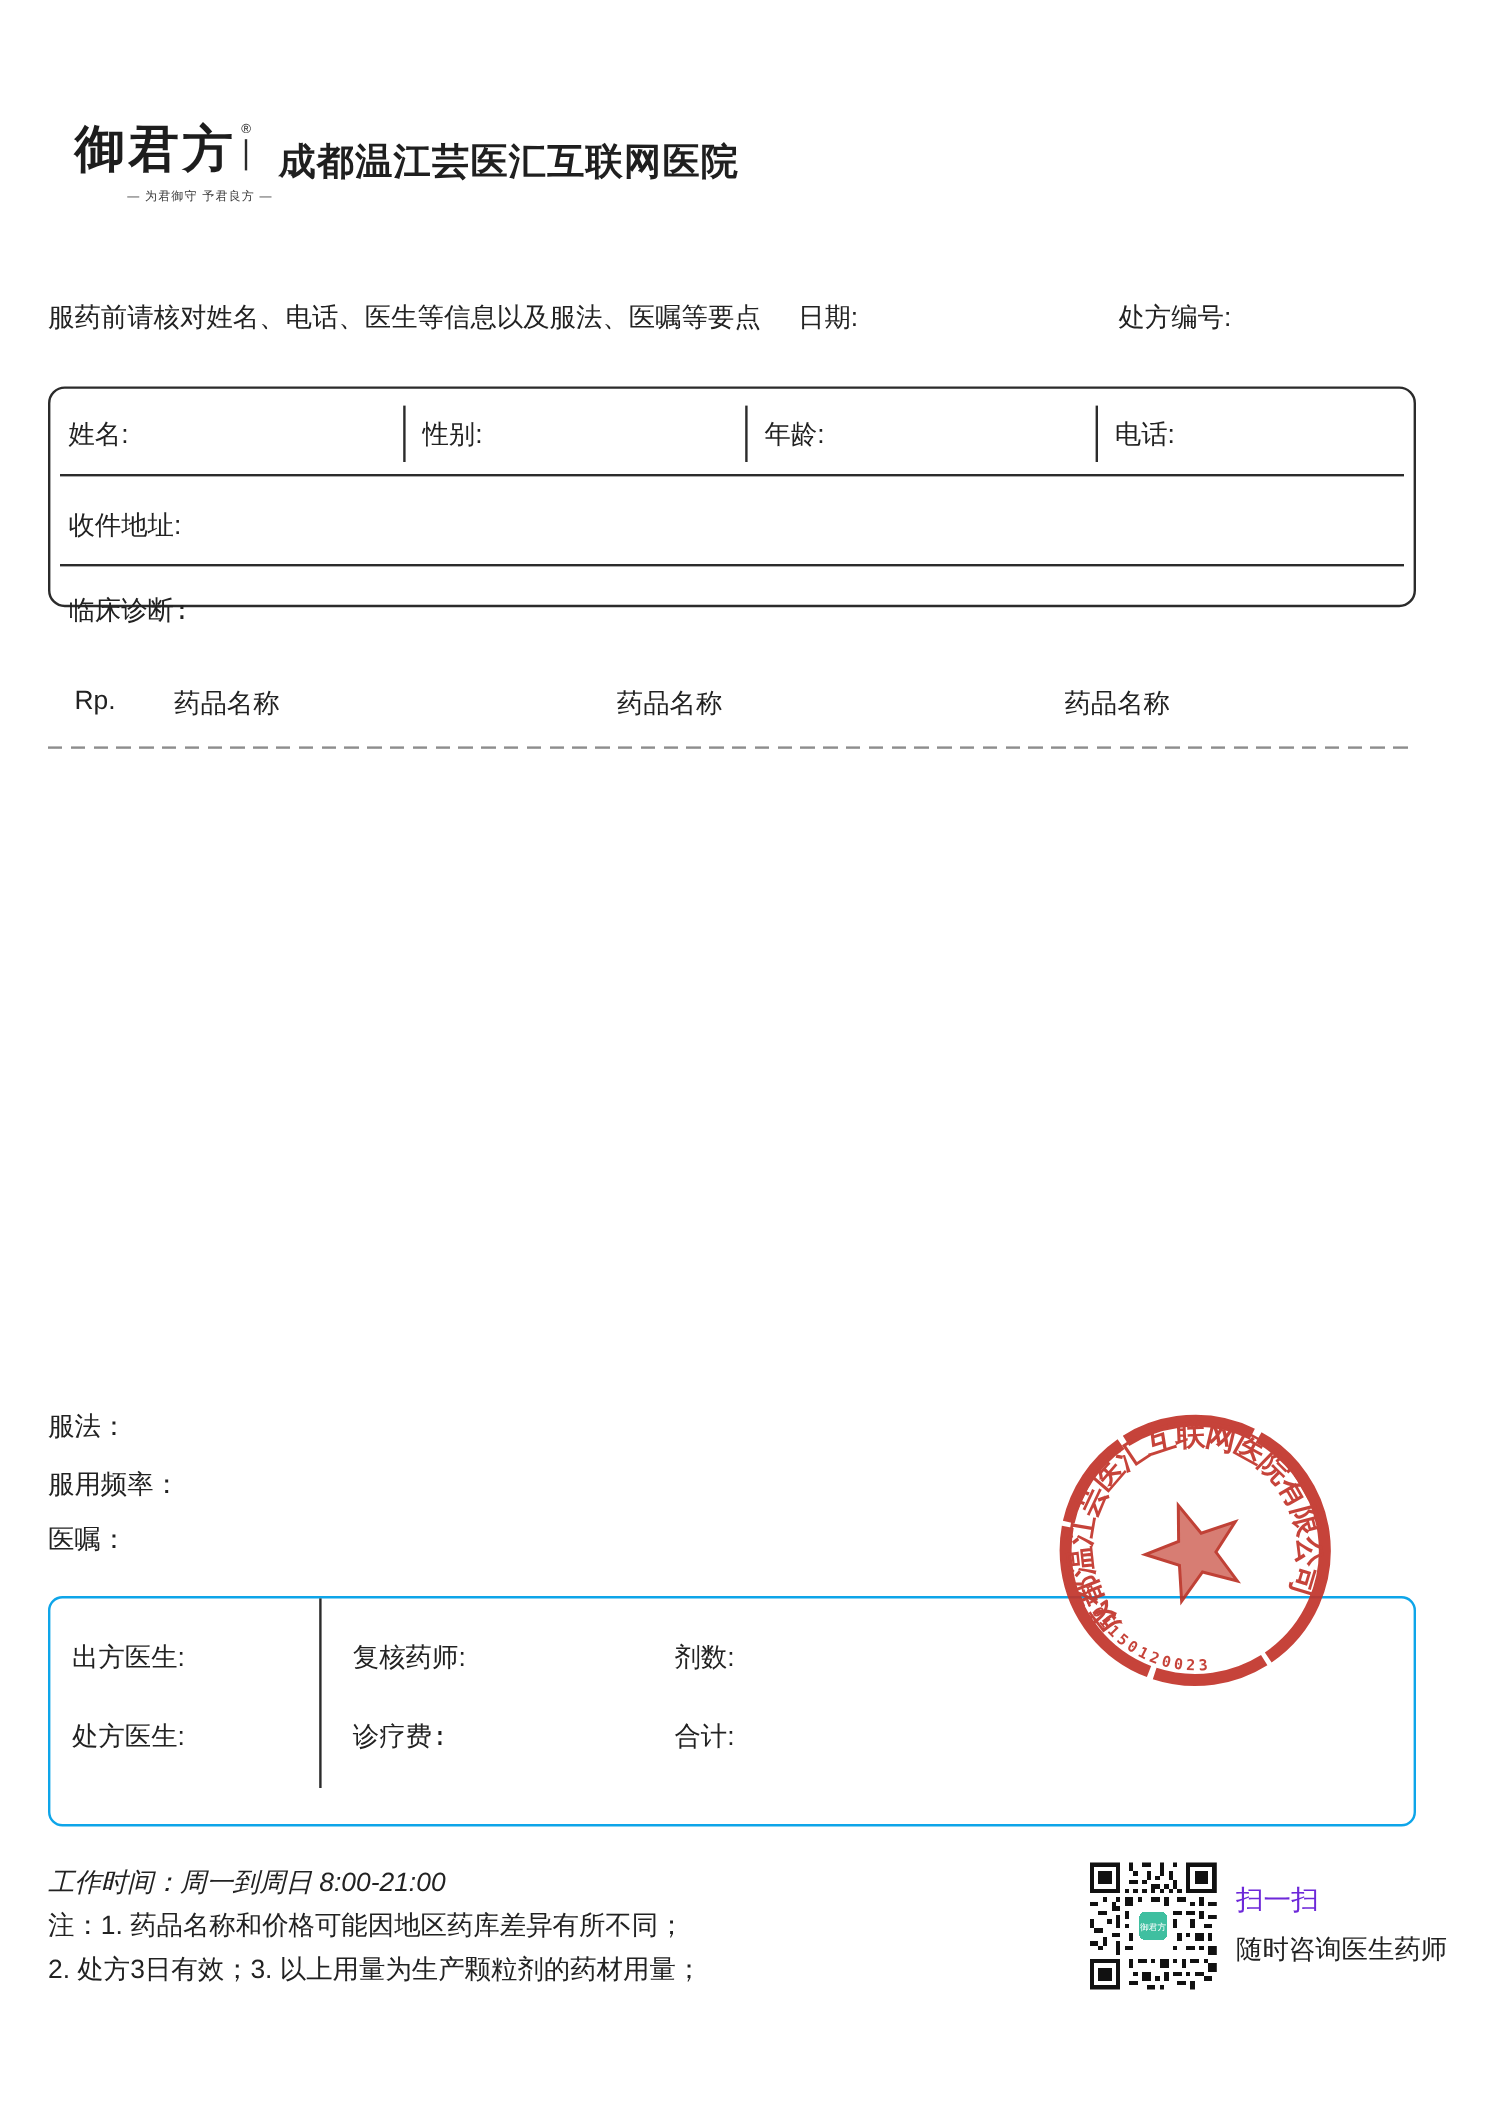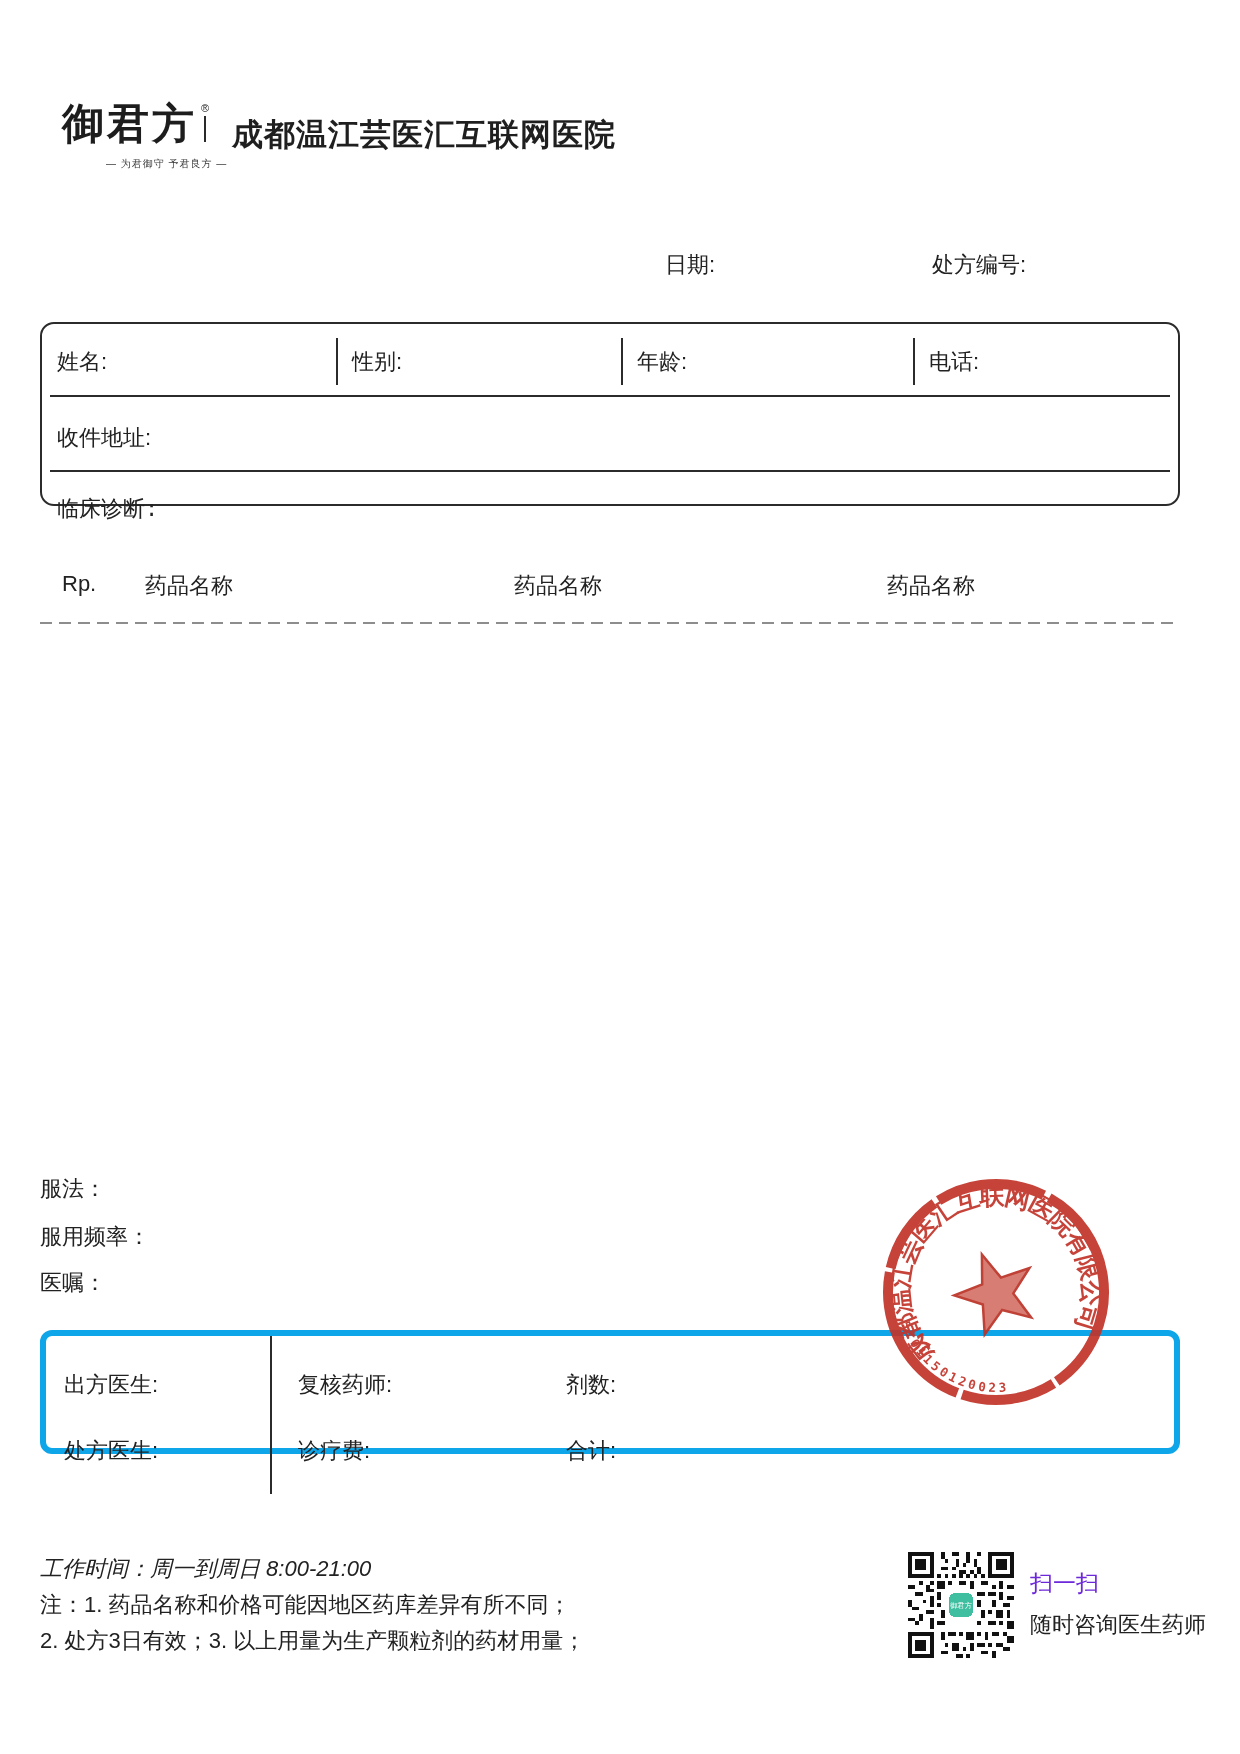--- a/index.html
+++ b/index.html
@@ -23,41 +23,42 @@
   
   .fs22{font-size:22px;color:#222;white-space:nowrap;}
   
   .patient-box{left:40px;top:322px;width:1140px;height:184px;border:2px solid #2b2b2b;border-radius:14px;box-sizing:border-box;}
   .vdiv{position:absolute;width:2px;background:#2b2b2b;}
   .hline{position:absolute;height:2px;background:#2b2b2b;}
   
   .dashed-rule{left:40px;top:622px;width:1140px;height:2px;
     background:repeating-linear-gradient(90deg,#8d8d8d 0 12px,transparent 12px 19px);}
   
-  .sign-box{left:40px;top:1330px;width:1140px;height:124px;border:6px solid #0ea5e9;border-radius:12px;box-sizing:border-box;}
+  .sign-box{left:40px;top:1330px;width:1140px;height:192px;border:2px solid #0ea5e9;border-radius:12px;box-sizing:border-box;}
   
   .stamp{left:866px;top:1162px;width:260px;height:260px;opacity:.92;transform:rotate(-8deg);pointer-events:none;}
   
   .qr{left:908px;top:1552px;width:106px;height:106px;}
 </style>
 </head>
 <body>
 
 <div class="page">
 
   <div class="abs brand-row">
     <span class="logo-text">御君方</span>
     <span class="logo-side">
       <span class="logo-reg">®</span>
       <span class="logo-bar"></span>
     </span>
   </div>
   <div class="abs brand-tagline">— 为君御守  予君良方 —</div>
   <div class="abs hospital-title">成都温江芸医汇互联网医院</div>
 
+  <div class="abs fs22" style="left:40px;top:250px;">服药前请核对姓名、电话、医生等信息以及服法、医嘱等要点</div>
   <div class="abs fs22" style="left:665px;top:250px;">日期:</div>
   <div class="abs fs22" style="left:932px;top:250px;">处方编号:</div>
 
   <div class="abs patient-box">
     <div class="abs fs22" style="left:15px;top:23px;">姓名:</div>
     <div class="abs fs22" style="left:310px;top:23px;">性别:</div>
     <div class="abs fs22" style="left:595px;top:23px;">年龄:</div>
     <div class="abs fs22" style="left:887px;top:23px;">电话:</div>
     <div class="vdiv" style="left:294px;top:14px;height:47px;"></div>
     <div class="vdiv" style="left:579px;top:14px;height:47px;"></div>
@@ -77,21 +78,21 @@
   <div class="abs fs22" style="left:40px;top:1174px;">服法：</div>
   <div class="abs fs22" style="left:40px;top:1222px;">服用频率：</div>
   <div class="abs fs22" style="left:40px;top:1268px;">医嘱：</div>
 
   <div class="abs sign-box">
     <div class="vdiv" style="left:224px;top:0;height:158px;"></div>
     <div class="abs fs22" style="left:18px;top:34px;">出方医生:</div>
     <div class="abs fs22" style="left:18px;top:100px;">处方医生:</div>
     <div class="abs fs22" style="left:252px;top:34px;">复核药师:</div>
     <div class="abs fs22" style="left:520px;top:34px;">剂数:</div>
-    <div class="abs fs22" style="left:252px;top:100px;">诊疗费:</div>
+    <div class="abs fs22" style="left:252px;top:100px;font-family:Liberation Mono, monospace;">诊疗费:</div>
     <div class="abs fs22" style="left:520px;top:100px;">合计:</div>
   </div>
 
   <svg class="abs stamp" viewBox="0 0 260 260">
     <circle cx="130" cy="130" r="108" fill="none" stroke="#c2342a" stroke-width="10" stroke-dasharray="120 4 95 5 150 4 80 5 110 6"></circle>
     <path id="ringPath" d="M 61 182 A 87 87 0 1 1 199 182" fill="none"></path>
     <text font-size="25" font-weight="bold" fill="#c2342a" font-family="'DejaVu Sans',sans-serif">
       <textPath href="#ringPath" startOffset="0" textLength="380" spacing="auto">成都温江芸医汇互联网医院有限公司</textPath>
     </text>
     <path id="serialPath" d="M 31.5 147.4 A 100 100 0 0 0 130 230" fill="none"></path>

